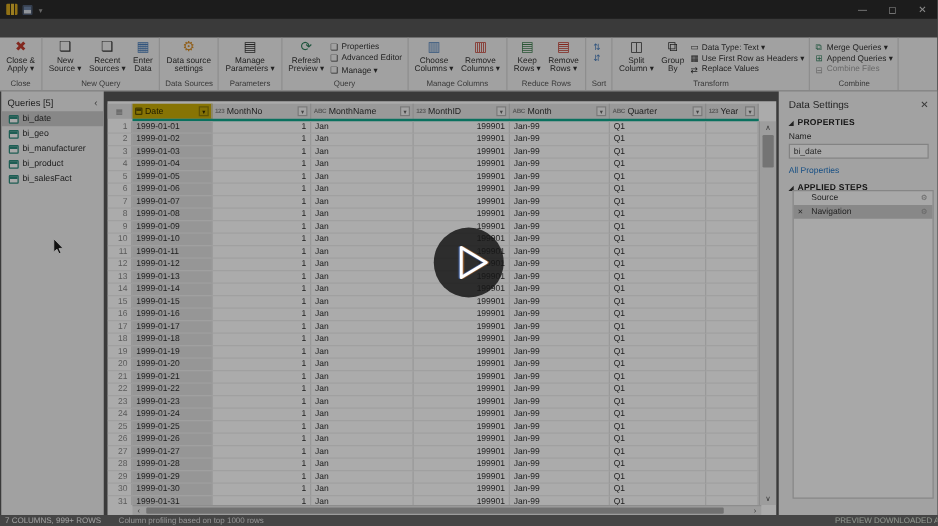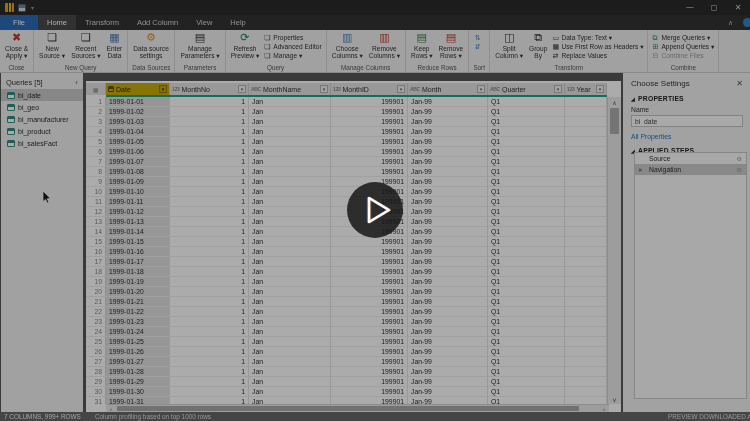--- a/index.html
+++ b/index.html
@@ -141,34 +141,20 @@
     <span class="app-ico"></span>
     <span class="save-ico"></span>
     <span class="qat-caret">▾</span>
     <div class="winbtns">
       <span class="winbtn">—</span>
       <span class="winbtn">◻</span>
       <span class="winbtn">✕</span>
     </div>
   </div>
 
-  <div class="tabstrip">
-    <div id="tabs-host" style="display:flex;align-items:stretch;">
-        <div class="tab file">File</div>
-        <div class="tab active">Home</div>
-        <div class="tab">Transform</div>
-        <div class="tab">Add Column</div>
-        <div class="tab">View</div>
-        <div class="tab">Help</div>
-      </div>
-    <div class="tabstrip-right">
-      <span class="ribbon-collapse">∧</span>
-      <span class="help-dot"></span>
-    </div>
-  </div>
 
   <div class="ribbon" id="ribbon-host">
       <div class="rgroup">
         <div class="ritems">
           <div class="rbig"><span class="bicon" style="color: rgb(194, 59, 46);">✖</span><span>Close &amp;
 Apply ▾</span></div>
         </div>
         <div class="rglabel">Close</div>
       </div>
       <div class="rgroup">
@@ -688,21 +674,21 @@
       </div>
       <div class="hscroll">
         <span class="arr left">‹</span>
         <span class="hthumb"></span>
         <span class="arr right">›</span>
       </div>
     </div>
 
     <div class="settings">
       <div class="sethead">
-        <span>Choose Settings</span>
+        <span>Data Settings</span>
         <span class="setclose">✕</span>
       </div>
       <div class="secthead">
         <span class="tri">◢</span>
         <span>PROPERTIES</span>
       </div>
       <div class="namelabel">Name</div>
       <input class="nameinput" readonly="" value="bi_date" style="">
       <div class="allprops">All Properties</div>
       <div class="secthead">

